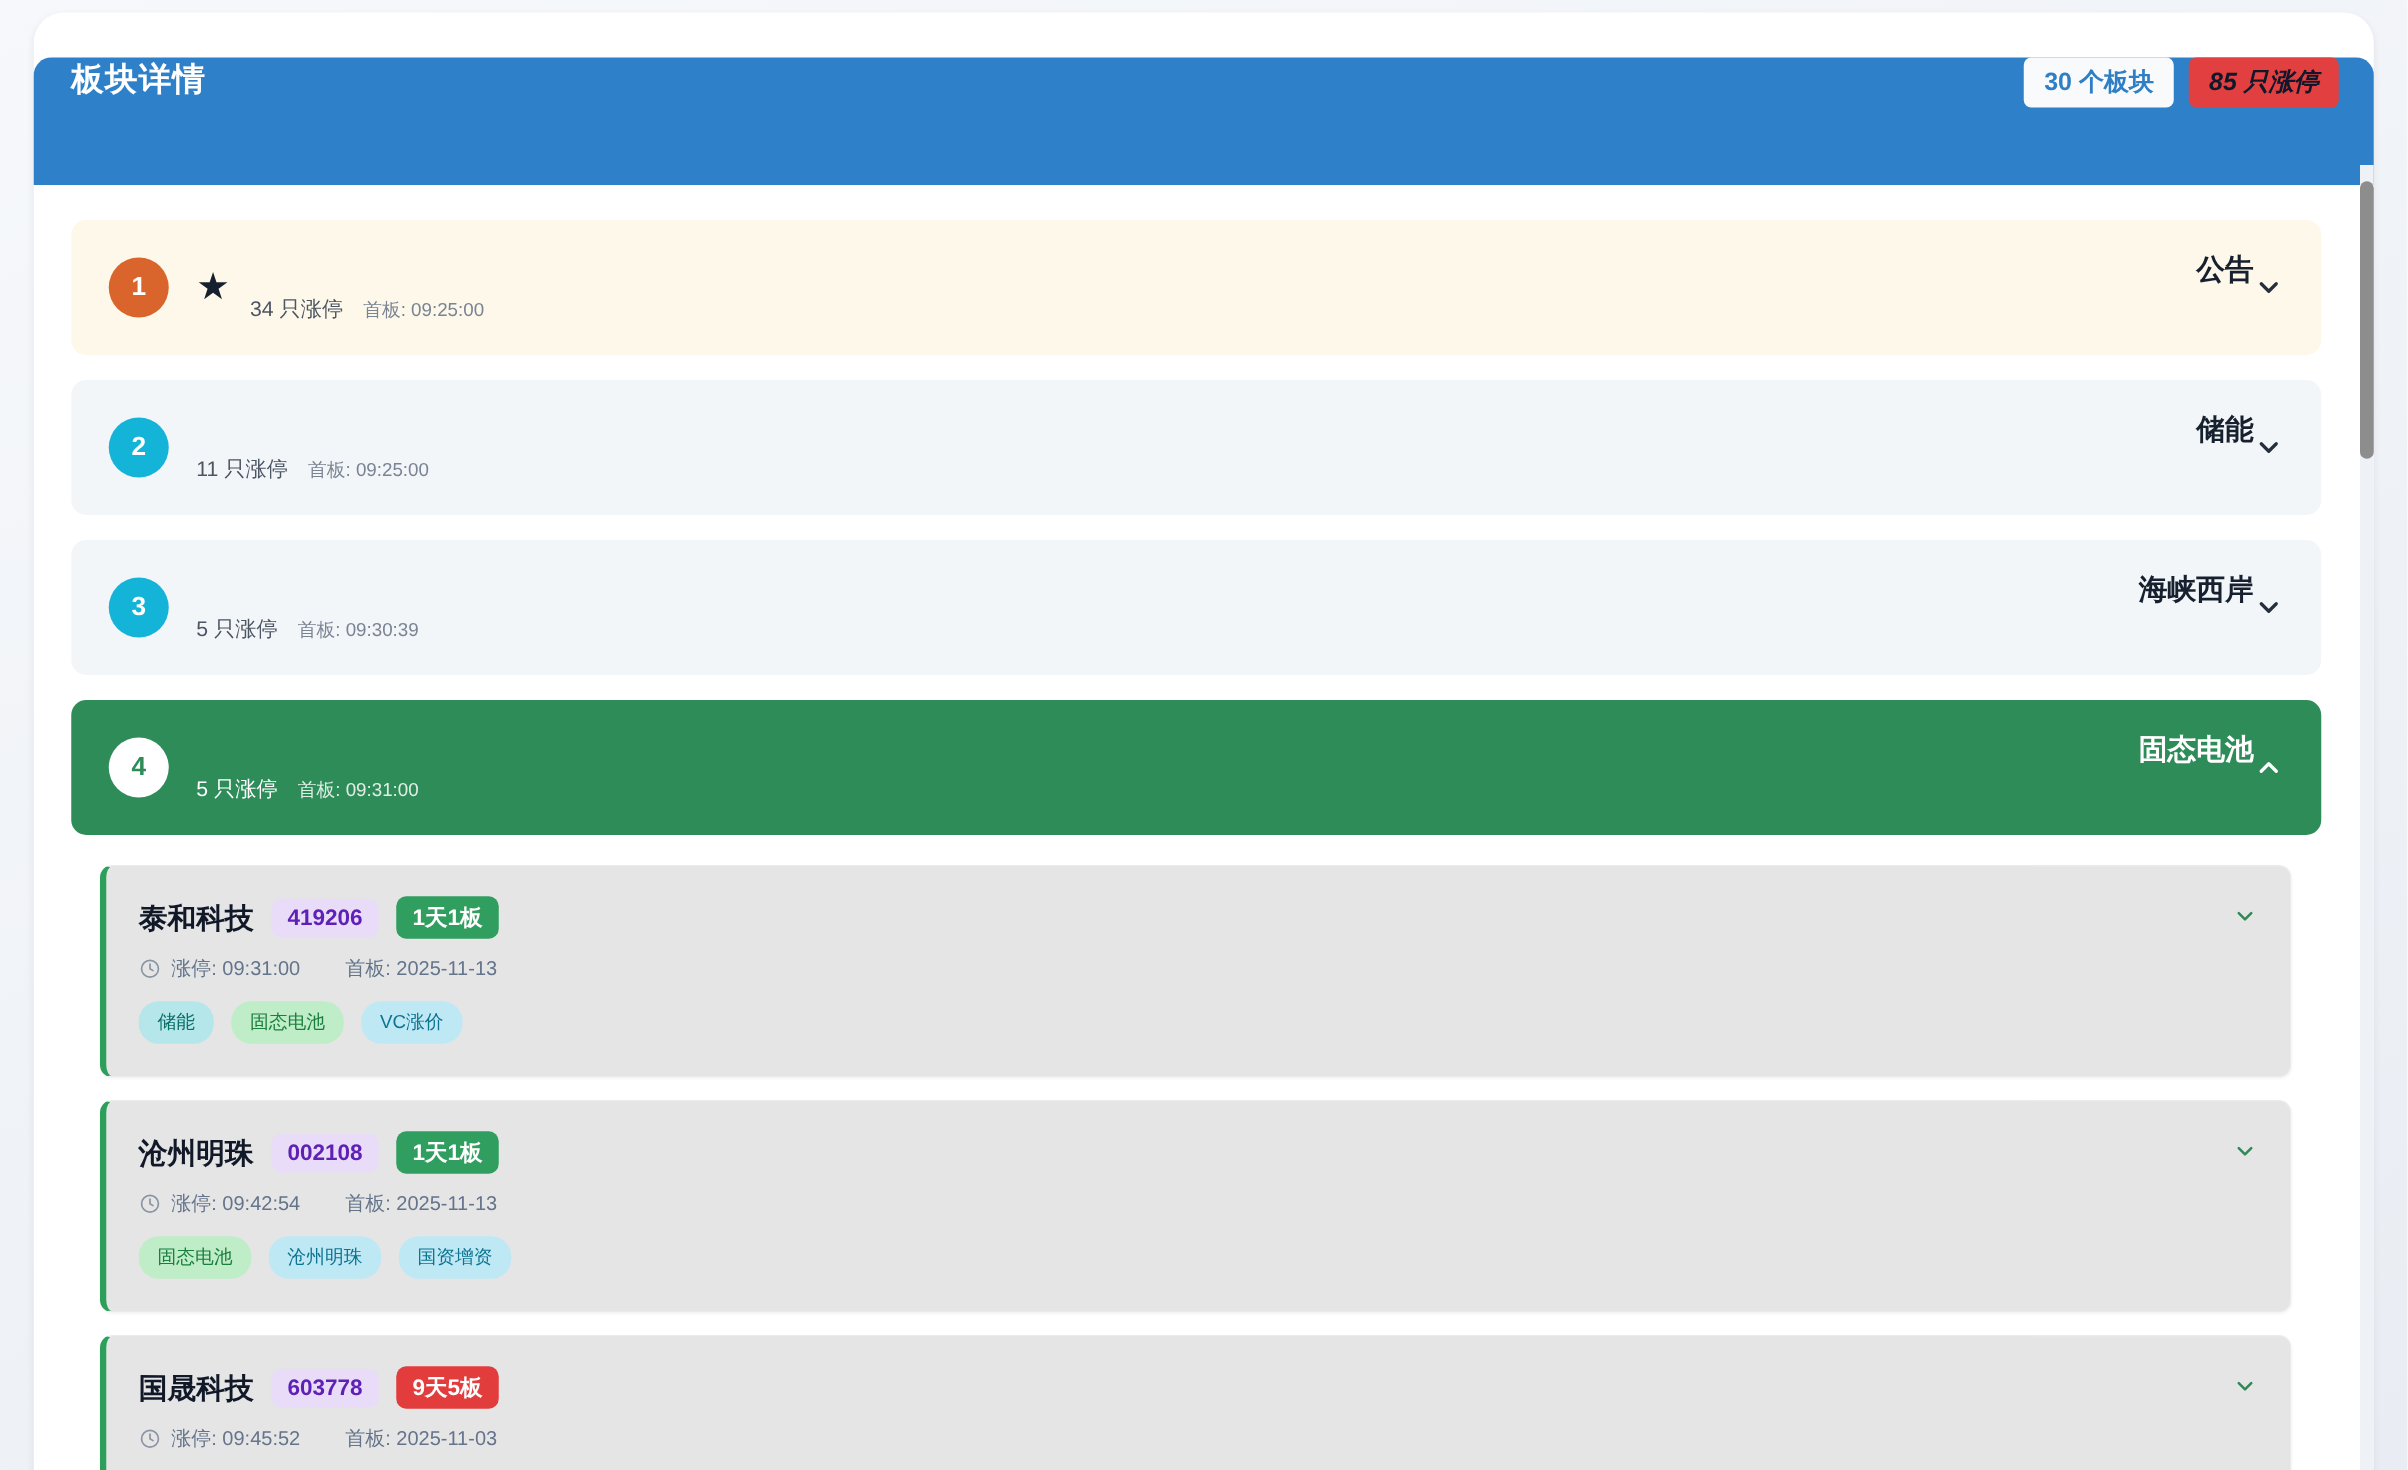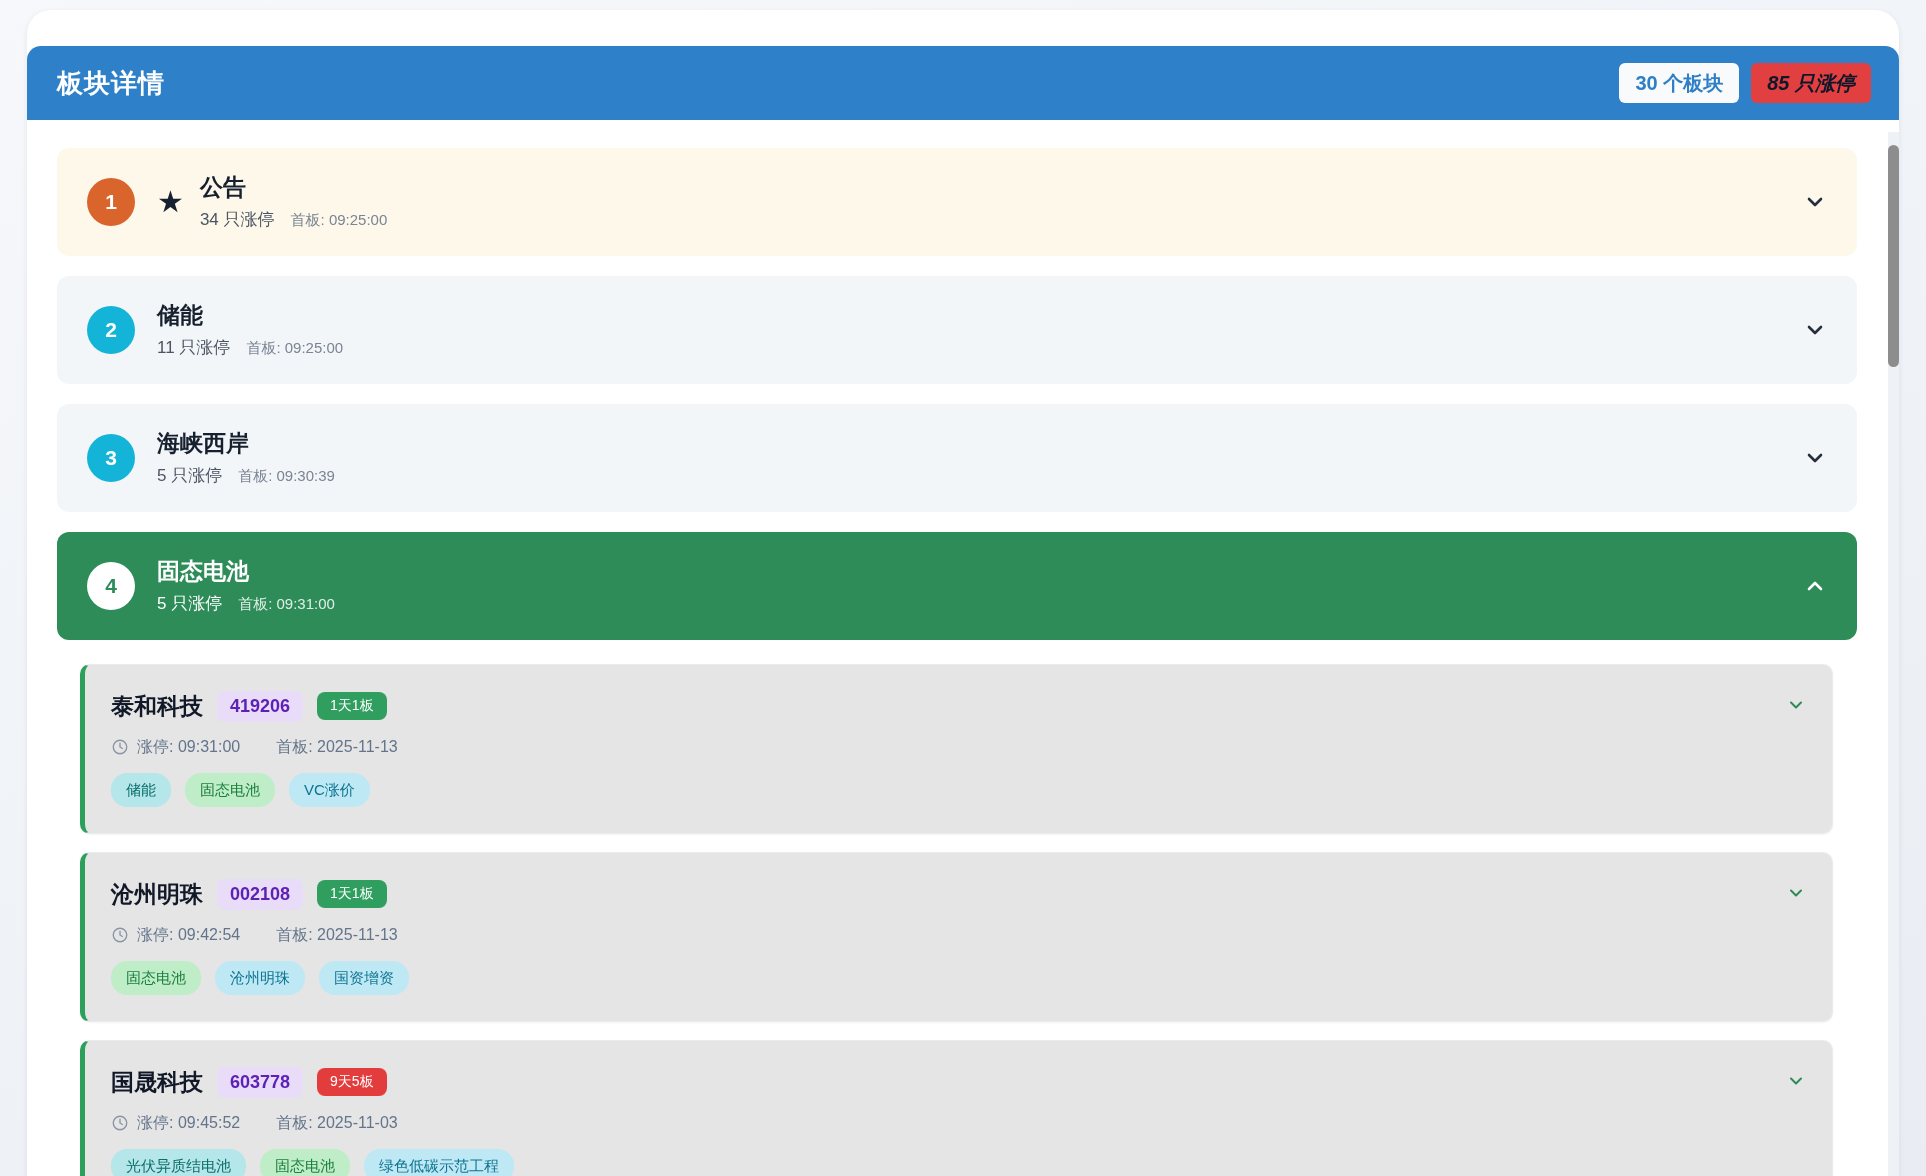--- a/index.html
+++ b/index.html
@@ -23,23 +23,23 @@
     background:linear-gradient(160deg,var(--page-bg-1) 0%,var(--page-bg-2) 100%);
     position:relative;
   }
   .panel{
     position:absolute; left:27px; top:10px; width:1872px; height:1400px;
     background:#ffffff; border-radius:24px 24px 0 0;
     box-shadow:0 2px 6px rgba(30,41,59,.08);
     padding-top:36px;
   }
   .panel-header{
-    height:74px; background:var(--header-blue);
+    height:102px; background:var(--header-blue);
     border-radius:14px 14px 0 0;
-    display:flex; align-items:center; justify-content:space-between;
+    display:flex; align-items:flex-start; justify-content:space-between;
     padding:0 28px 0 30px;
   }
   .panel-title{color:#fff;font-size:26px;font-weight:bold;letter-spacing:1px;}
   .header-badges{display:flex;gap:12px;align-items:center;border-radius:15px;}
   .hbadge{font-size:20px;font-weight:bold;padding:8px 16px;border-radius:6px;line-height:1.2;}
   .hbadge.light{background:#f8fafc;color:#2e7fc5;}
   .hbadge.red{background:var(--badge-red);color:#0f172a;font-style:italic;}
   .content{padding:28px 42px 40px 30px;position:relative;}
   .sector{
     height:108px;border-radius:12px;display:flex;align-items:center;
@@ -50,41 +50,41 @@
   .sector.green{background:var(--green-row);}
   .rank{
     width:48px;height:48px;border-radius:50%;flex:0 0 48px;
     display:flex;align-items:center;justify-content:center;
     font-size:21px;font-weight:bold;color:#fff;margin-right:22px;
   }
   .rank.orange{background:var(--orange);}
   .rank.cyan{background:var(--cyan-circle);}
   .rank.white{background:#ffffff;color:var(--green-row);}
   .star{font-size:30px;color:#16202e;margin:0 16px 0 0;line-height:1;}
-  .sector-info{flex:1;}
+  .sector-info{flex:1;text-align:right;}
   .sector-name{font-size:23px;font-weight:bold;color:var(--ink);line-height:1.25;}
   .sector.green .sector-name{color:#fff;}
   .sector-sub{margin-top:6px;display:flex;align-items:baseline;gap:16px;}
   .sector-count{font-size:17px;color:var(--sub-ink);}
   .sector-first{font-size:15px;color:var(--muted);}
   .sector.green .sector-count{color:#ffffff;}
   .sector.green .sector-first{color:rgba(255,255,255,.85);}
   .chev{flex:0 0 24px;}
   .stock-list{margin:24px 24px 0 23px;}
   .stock-card{
     background:#e5e5e5;border:1px solid #e9ecef;border-left:5px solid var(--green-accent);
     border-radius:10px;box-shadow:0 1px 2px rgba(30,41,59,.05);
     padding:22px 26px 26px 26px;margin-bottom:18px;
     display:flex;align-items:flex-start;
   }
   .stock-main{flex:1;}
   .stock-title-row{display:flex;align-items:center;gap:14px;height:38px;}
   .stock-name{font-size:23px;font-weight:bold;color:#111827;}
   .code-badge{background:var(--purple-bg);color:var(--purple-ink);font-weight:bold;font-size:18px;padding:5px 13px;border-radius:8px;}
-  .streak-badge{font-size:14px;font-weight:normal;color:#fff;padding:5px 13px;border-radius:8px;}
+  .streak-badge{font-size:18px;font-weight:bold;color:#fff;padding:5px 13px;border-radius:8px;}
   .streak-badge.green{background:var(--streak-green);}
   .streak-badge.red{background:var(--streak-red);}
   .stock-time-row{display:flex;align-items:center;margin-top:10px;height:24px;font-size:16px;color:#64748b;}
   .stock-time-row .clock{margin-right:8px;}
   .stock-time-row .t2{margin-left:36px;}
   .stock-tags{display:flex;gap:14px;margin-top:14px;height:34px;}
   .tag{font-size:15px;padding:7px 15px;border-radius:16px;line-height:1.3;white-space:nowrap;}
   .tag.teal{background:var(--tag-teal-bg);color:var(--tag-teal-ink);}
   .tag.green{background:var(--tag-green-bg);color:var(--tag-green-ink);}
   .tag.cyan{background:var(--tag-cyan-bg);color:var(--tag-cyan-ink);}

